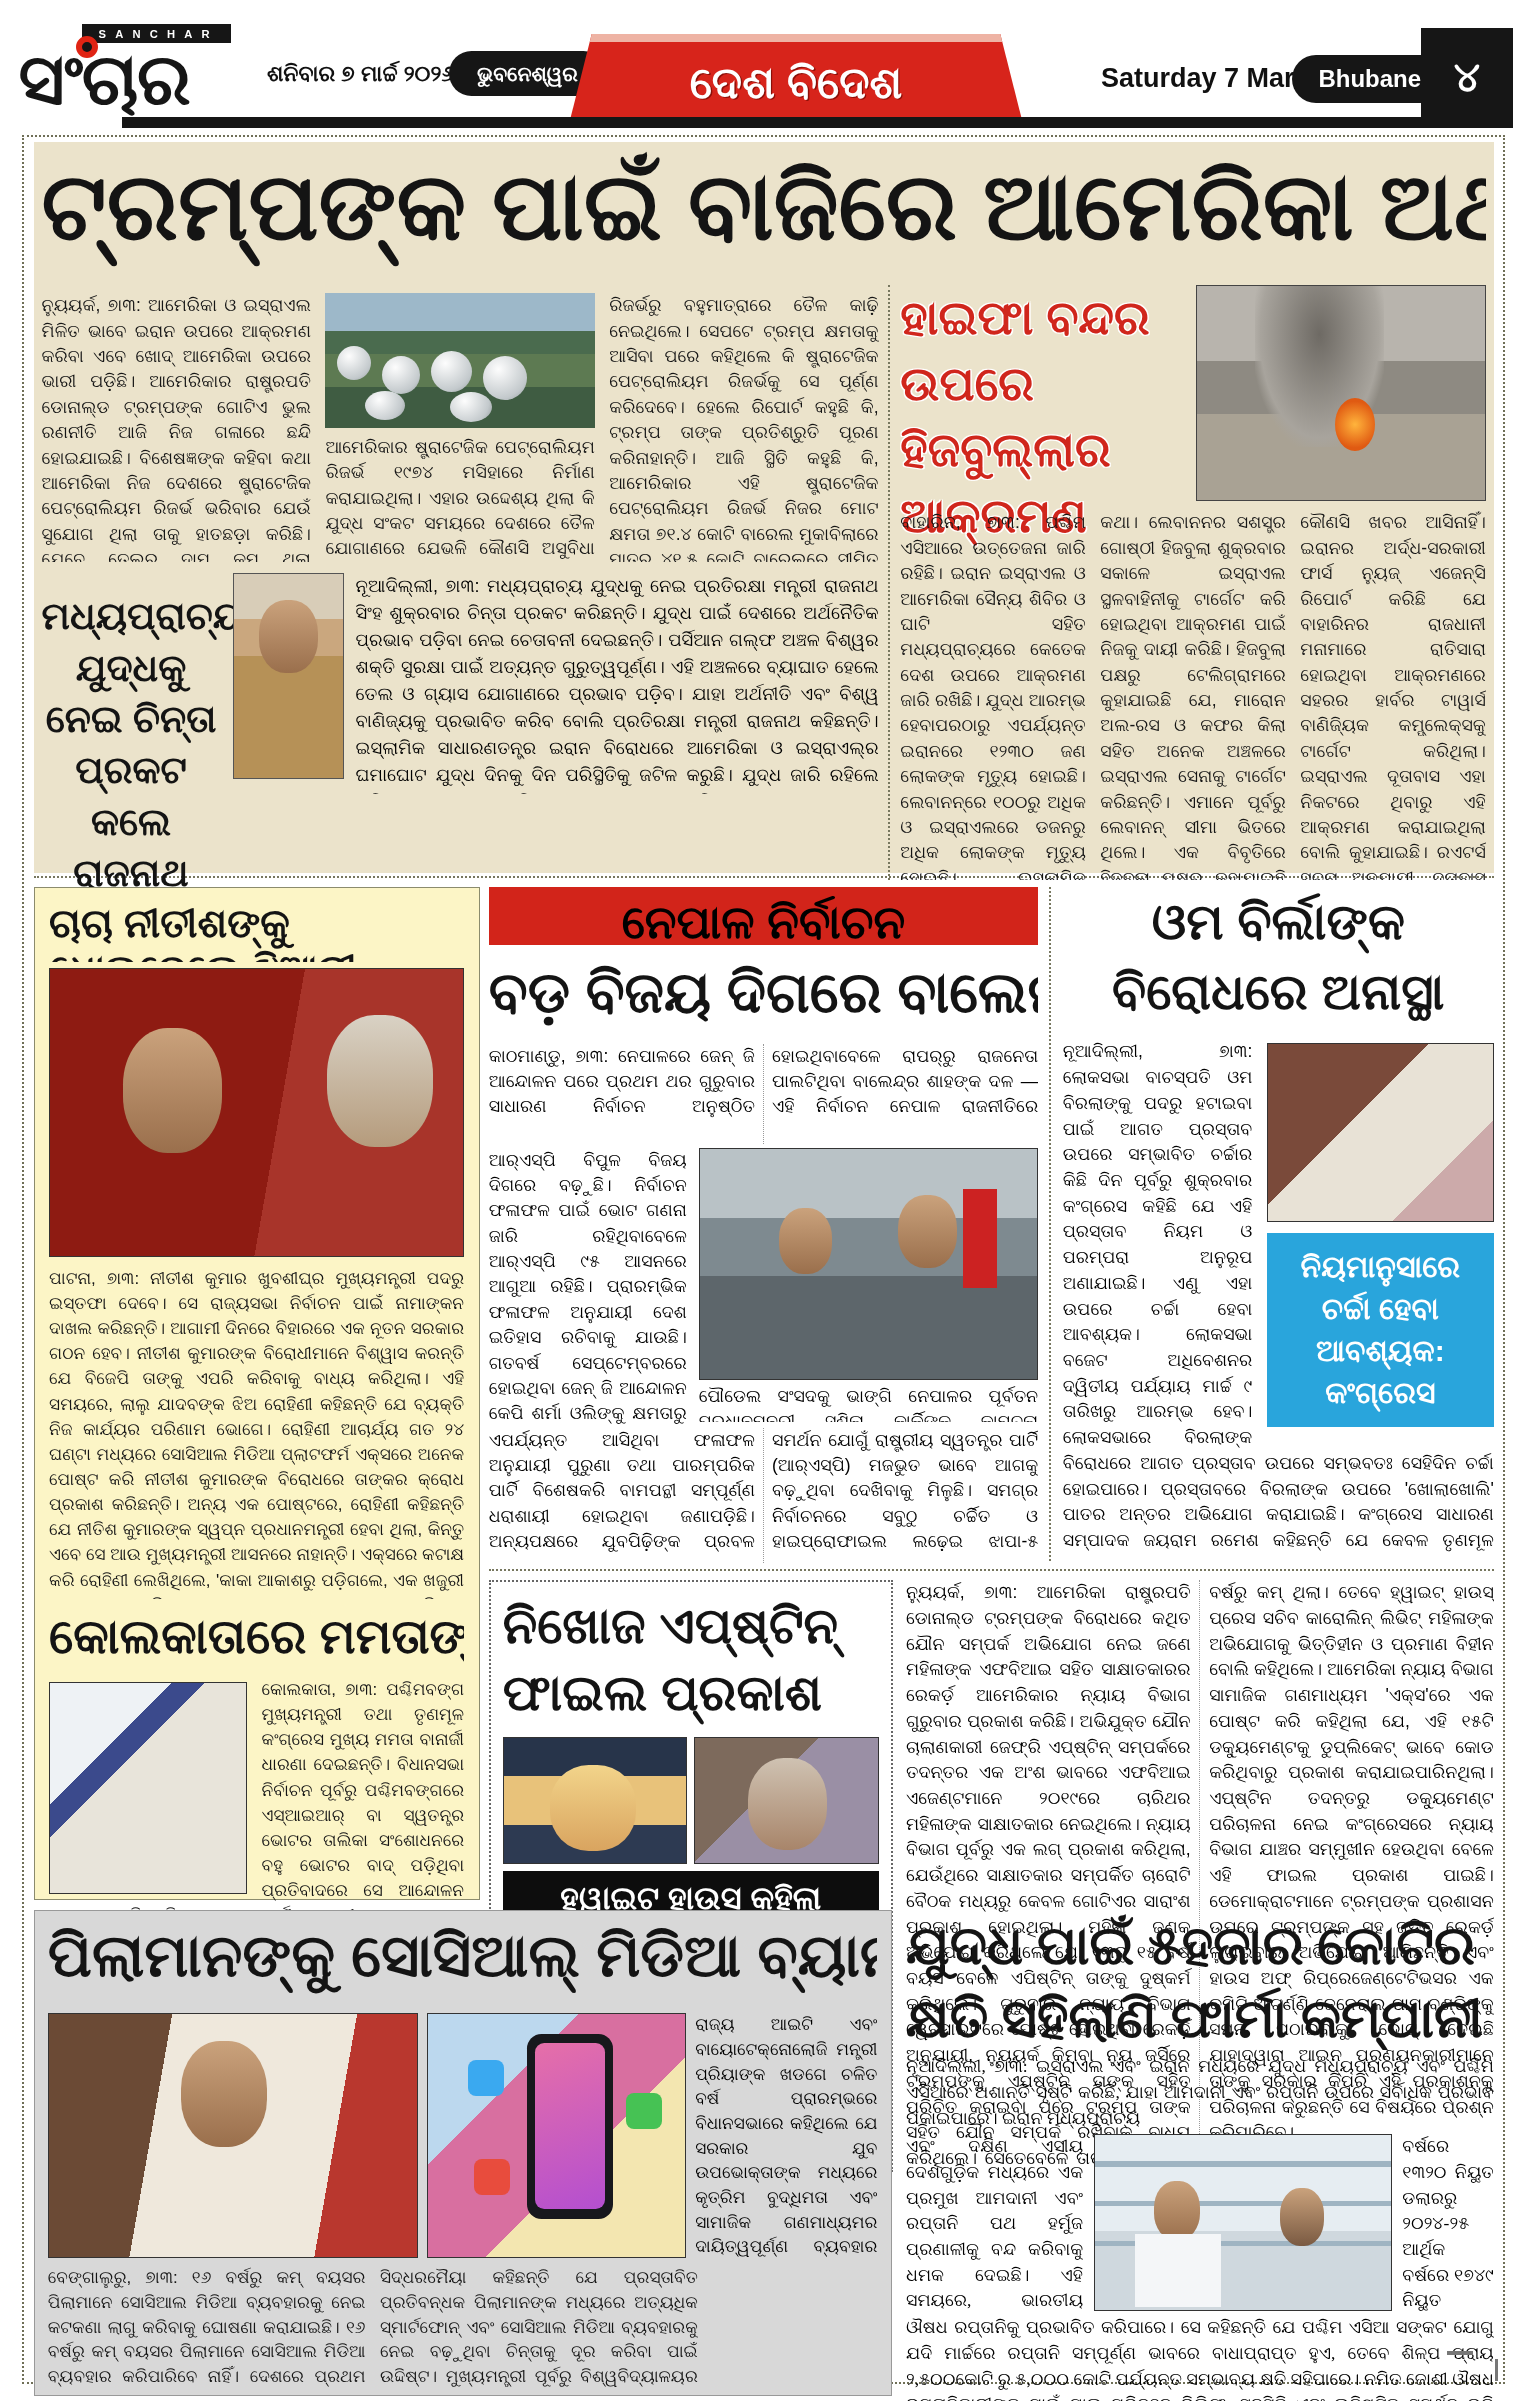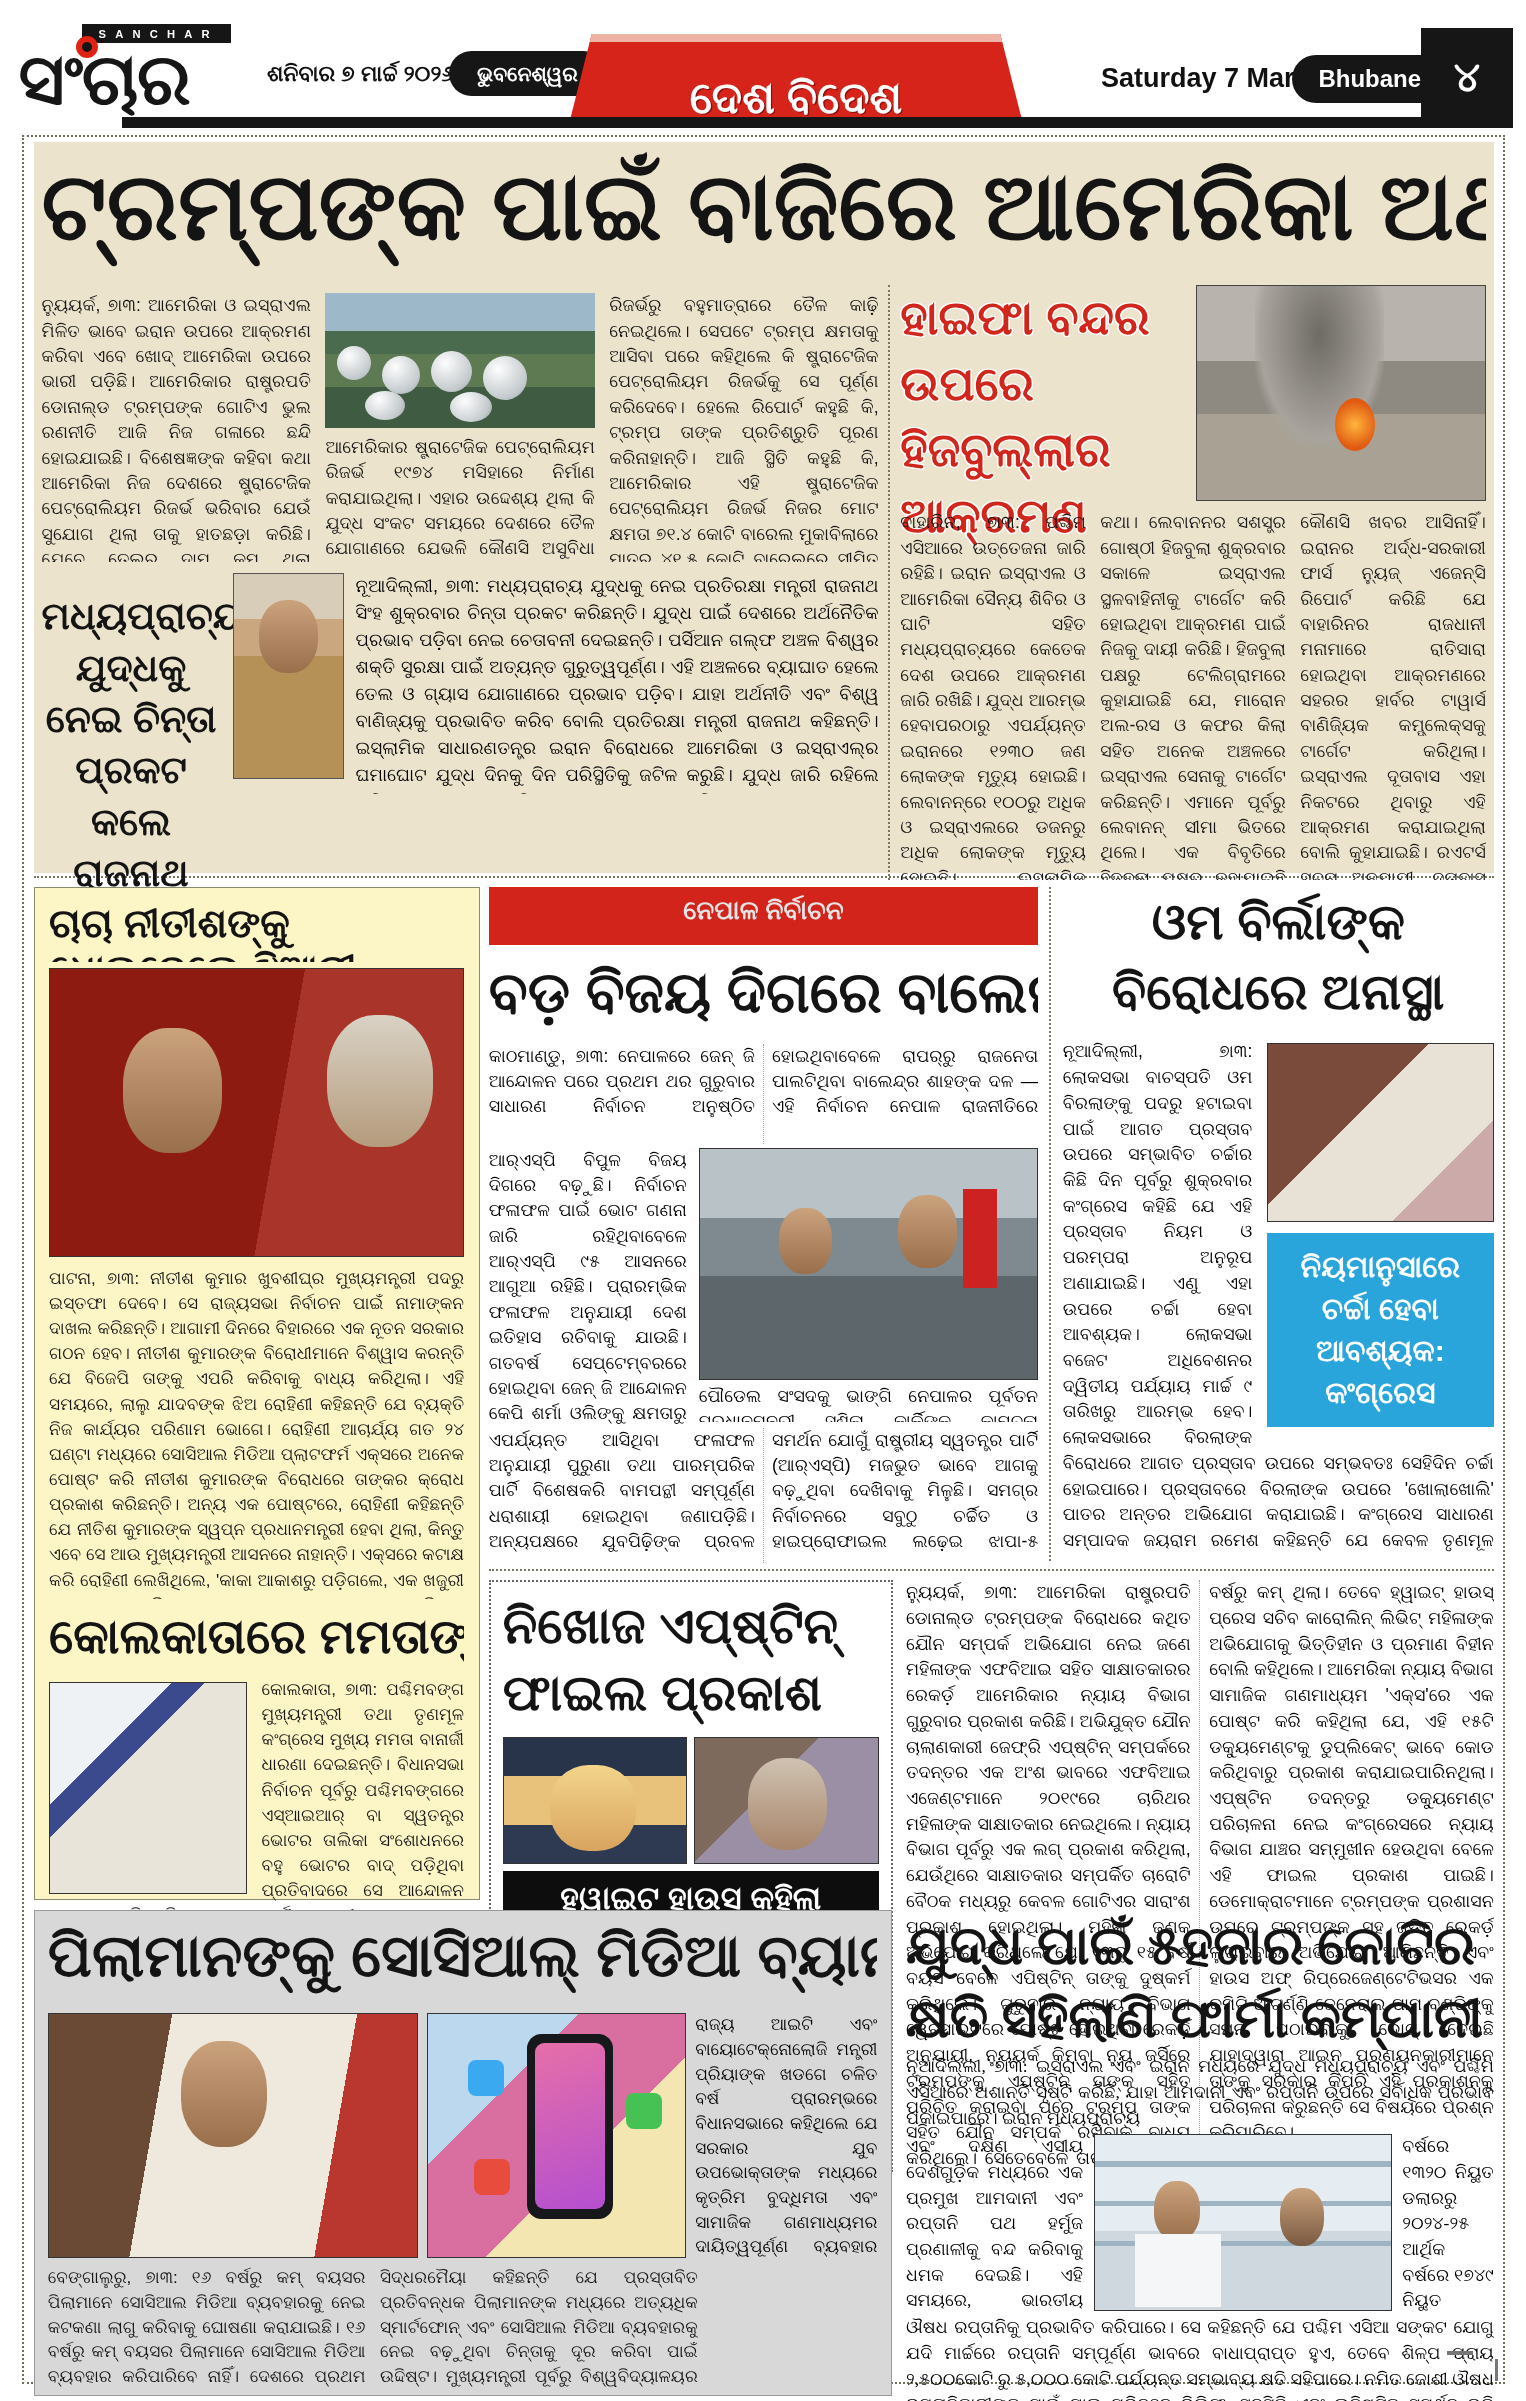--- a/index.html
+++ b/index.html
@@ -9,21 +9,21 @@
   
   .hdr { position:absolute; top:0; left:0; right:0; height:132px;padding-left:44px; }
   .hdr-rule { position:absolute; left:122px; right:13.2px; bottom:4px; height:10.6px; background:#161616; }
   .logo-wrap { position:absolute; left:18.5px; top:24px; width:211px; height:104px; }
   .logo-sanchar-bar { position:absolute; left:63px; top:0; background:#161616; color:#fff; font-size:11.2px; font-weight:bold; letter-spacing:9.2px; padding:4px 12px 3.3px 17px; }
   .logo-odia { position:absolute; left:0; top:14.5px; font-size:71px; font-weight:800; color:#161616; letter-spacing:-1.3px; text-shadow:1.3px 1.3px 0 #fff,-1.3px -1.3px 0 #fff; }
   .logo-dot { position:absolute; left:57px; top:12px; width:22.4px; height:22.4px; border:6px solid #e02414; border-radius:50%; background:#161616; }
   .hdr-date-od { position:absolute; left:267px; top:61px; font-size:22px; color:#111; font-weight:bold; }
   .pill { background:#161616; color:#fff; border-radius:29px; text-align:center; font-weight:bold; }
   .pill-od { position:absolute; left:449px; top:51px; font-size:20.5px; padding:10.6px 28px; }
-  .banner-red { position:absolute; left:569px; top:34px; width:454px; height:90px; background:#d7241b; clip-path:polygon(5% 0,95% 0,100% 100%,0 100%); border-top:8px solid #eeb3a4; display:flex; align-items:flex-end; justify-content:center; }
+  .banner-red { position:absolute; left:569px; top:34px; width:454px; height:90px; background:#d7241b; clip-path:polygon(5% 0,95% 0,100% 100%,0 100%); border-top:8px solid #eeb3a4; display:flex; align-items:center; justify-content:center; }
   .banner-red span { color:#fff; font-size:44px; font-weight:800; text-shadow:1.3px 1.3px 0 #8c0f08; }
   .hdr-date-en { position:absolute; left:1101px; top:63px; font-size:27px; font-weight:bold; color:#111; }
   .pill-en { position:absolute; left:1292px; top:55px; font-size:24px; padding:10px 26.4px; }
   .pagenum-box { position:absolute; right:13.2px; top:28px; width:92px; height:98px; background:#161616; color:#fff; display:flex; align-items:center; justify-content:center; font-size:41px; font-weight:bold; }
 
   
   .frame { position:absolute; top:135px; left:22.4px; right:21px; bottom:17px; border:2px dotted #6f6f57; padding:5.3px 9.2px; background:#fff; }
 
   
   .lead { background:#ebe3cb; height:731px; padding:4px 8px 0 8px; }
@@ -58,21 +58,21 @@
   .face { position:absolute; border-radius:45%; background:linear-gradient(180deg,#caa27c,#9a6f4c); }
   .body-txt { font-size:17px; line-height:1.48; text-align:justify; color:#151515; overflow:hidden; }
   .nitish-body { height:333px; }
   .mamata-hl { font-size:48px; height:61px; overflow:hidden; margin-top:10.6px; white-space:nowrap; }
   .mamata-body { height:455px; margin-top:6.6px; }
   .ph-mamata { float:left; width:198px; height:212px; margin:5.3px 14.5px 6.6px 0; background:linear-gradient(135deg,#eef2f5 0 30%,#3b4a8c 30% 38%,#e8e4da 38% 100%); border:0.7px solid #333; }
 
   .mid-rightwrap { flex:1; display:flex; flex-direction:column; padding-left:9.2px; }
   .mid-top { display:flex; height:674px; }
   .nepal-col { width:562px; padding-right:10.6px; border-right:2px dotted #77775f; flex:none; }
-  .nepal-banner { background:#d2241a; color:#e5e5e5; font-size:26px; font-weight:800; text-align:center; padding:8px 0 10.6px 0; height:58px; overflow:hidden; }
+  .nepal-banner { background:#d2241a; color:#000000; font-size:46px; font-weight:800; text-align:center; padding:8px 0 10.6px 0; height:58px; overflow:hidden; }
   .nepal-hl { font-size:57px; height:84px; line-height:1.35; white-space:nowrap; overflow:hidden; margin-top:9.2px; }
   .nepal-intro { columns:2; column-gap:17px; column-rule:0.7px dotted #999; height:100px; font-size:17.5px; line-height:1.45; text-align:justify; overflow:hidden; margin-top:5.3px; }
   .nepal-mid { display:flex; gap:12px; height:276px; margin-top:4px; }
   .nepal-mid .col-l { width:198px; font-size:17.5px; line-height:1.45; text-align:justify; overflow:hidden; flex:none; }
   .nepal-right { flex:1; }
   .ph-nepal { height:232px; background:linear-gradient(180deg,#b9c2c6 0 30%,#7e8a90 30% 55%,#5d666b 55% 100%); border:0.7px solid #333; }
   .nepal-under { font-size:17.5px; line-height:1.45; text-align:justify; height:38px; overflow:hidden; margin-top:4px; }
   .nepal-cols2 { columns:2; column-gap:17px; column-rule:0.7px dotted #999; height:135px; font-size:17.5px; line-height:1.45; text-align:justify; overflow:hidden; margin-top:4px; }
 
   .ombirla-col { flex:1; padding-left:12px; }

